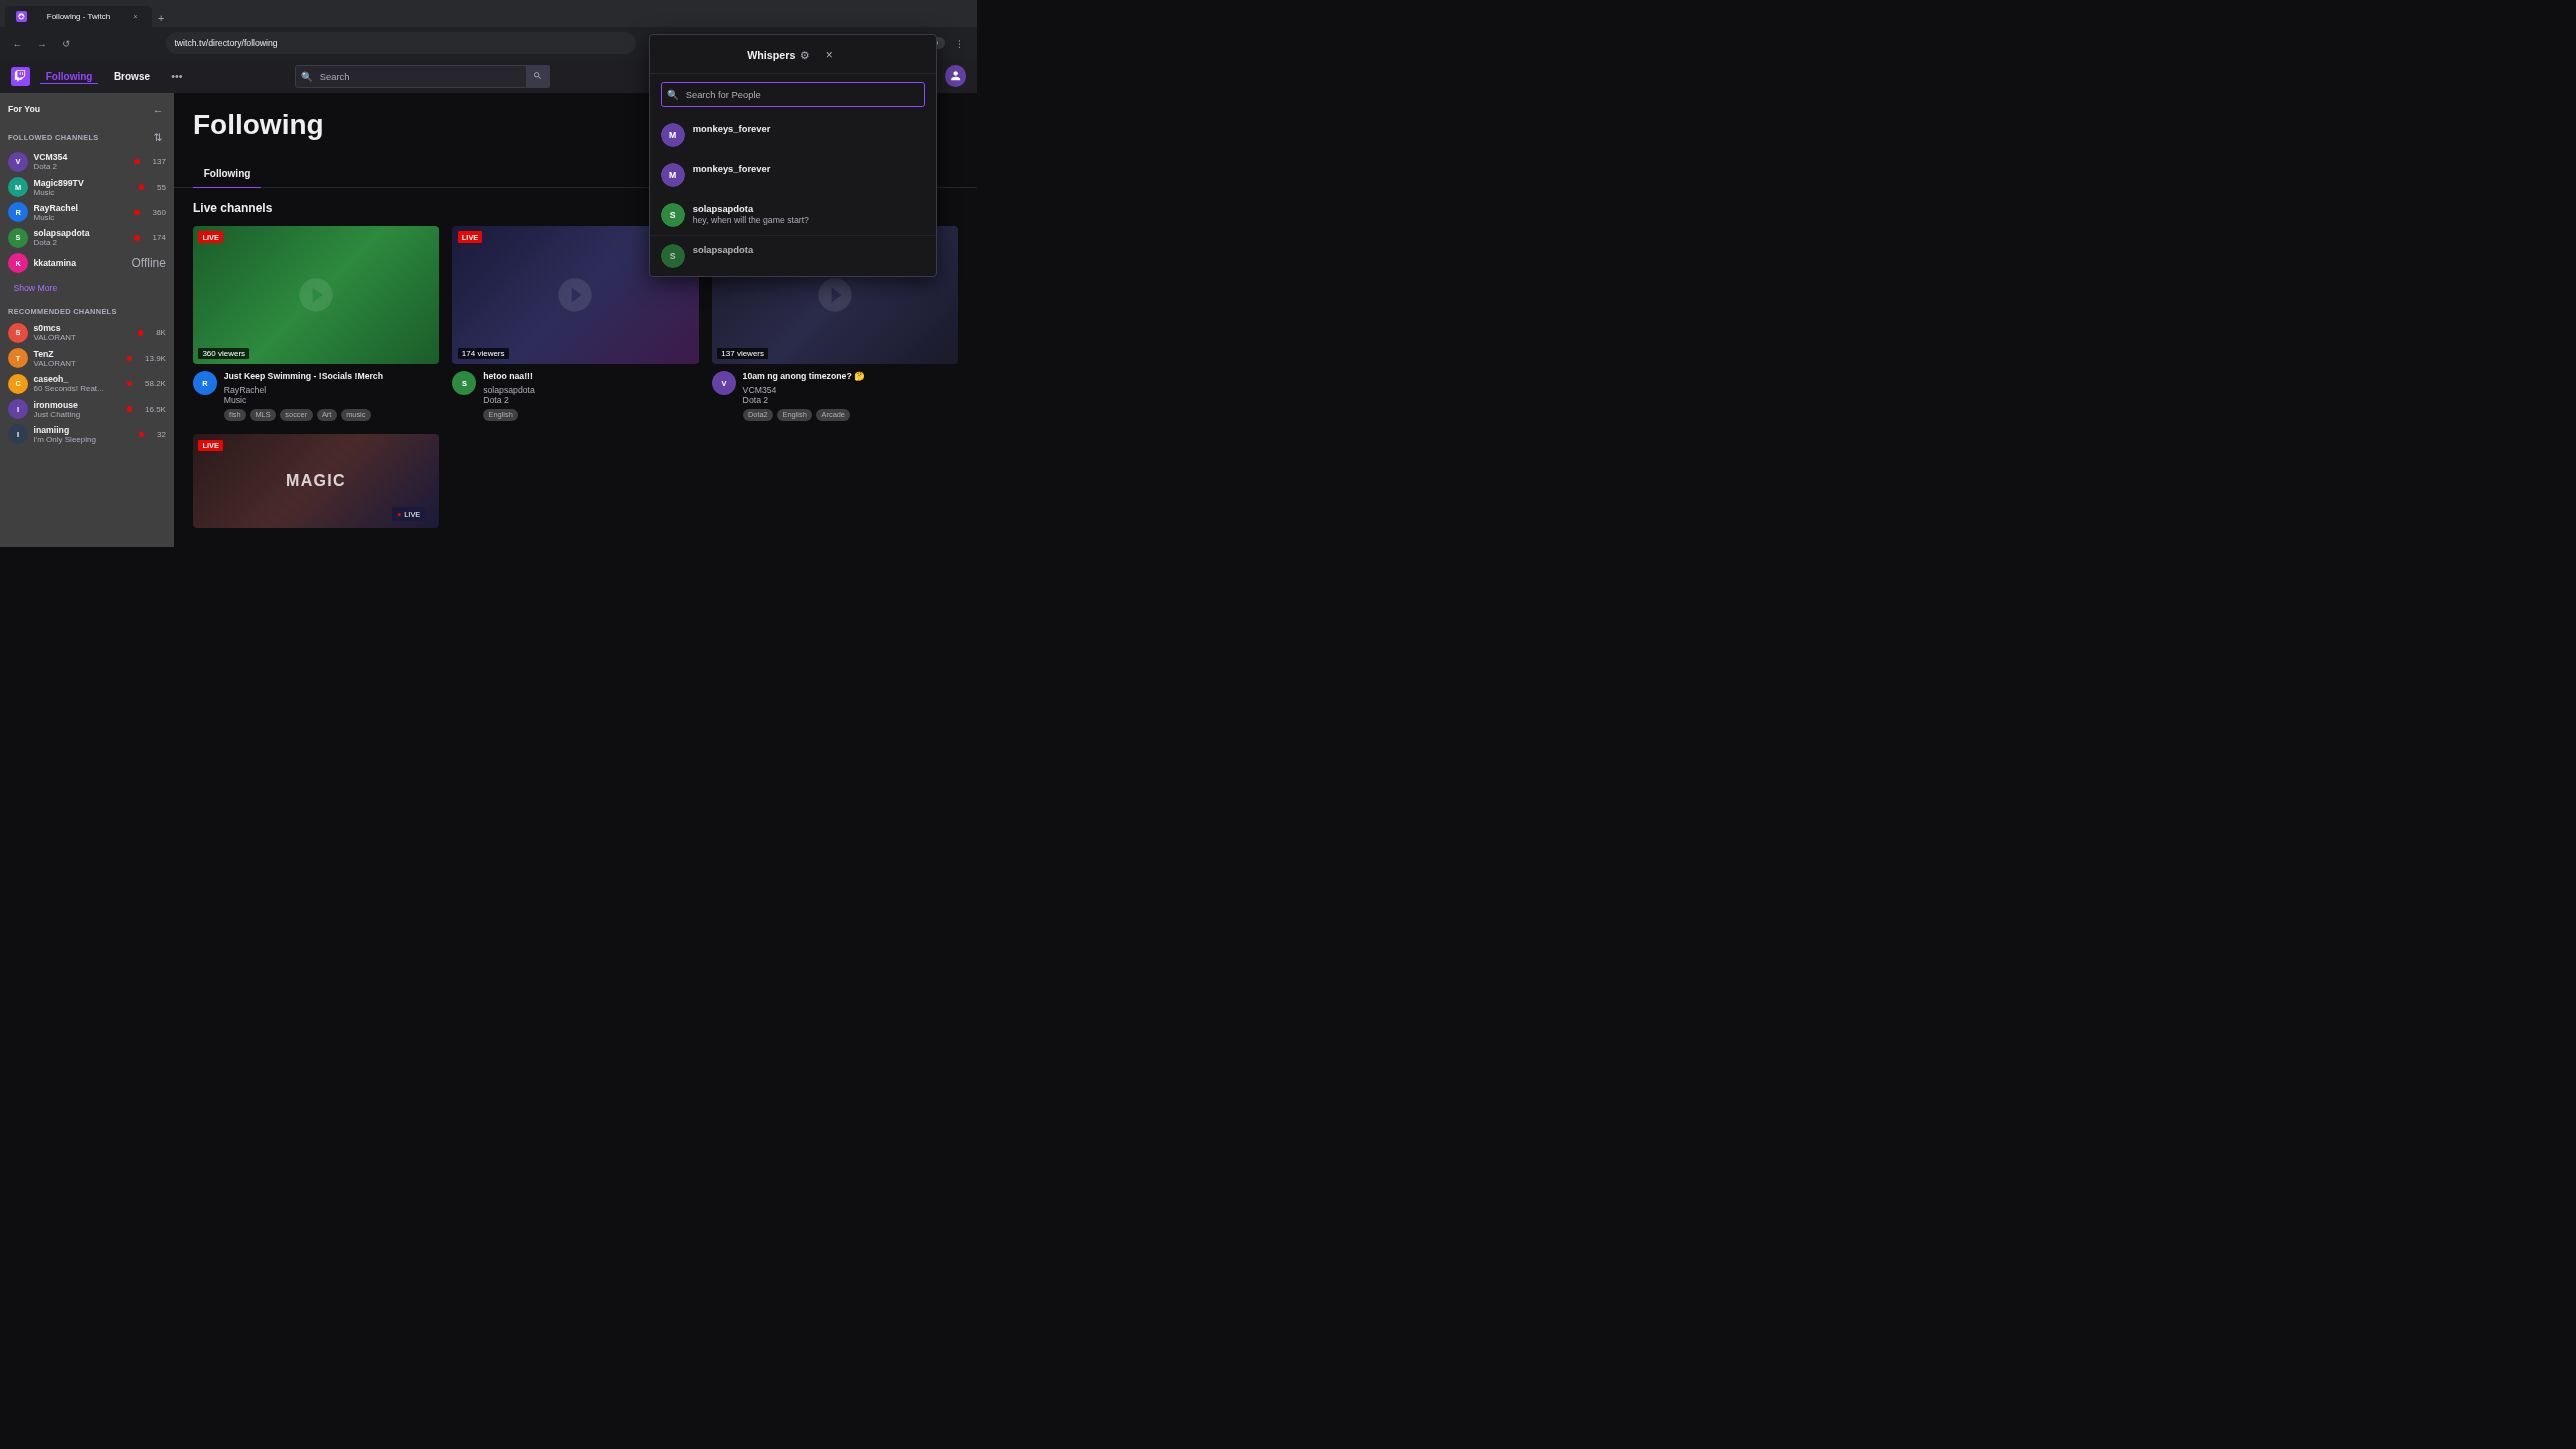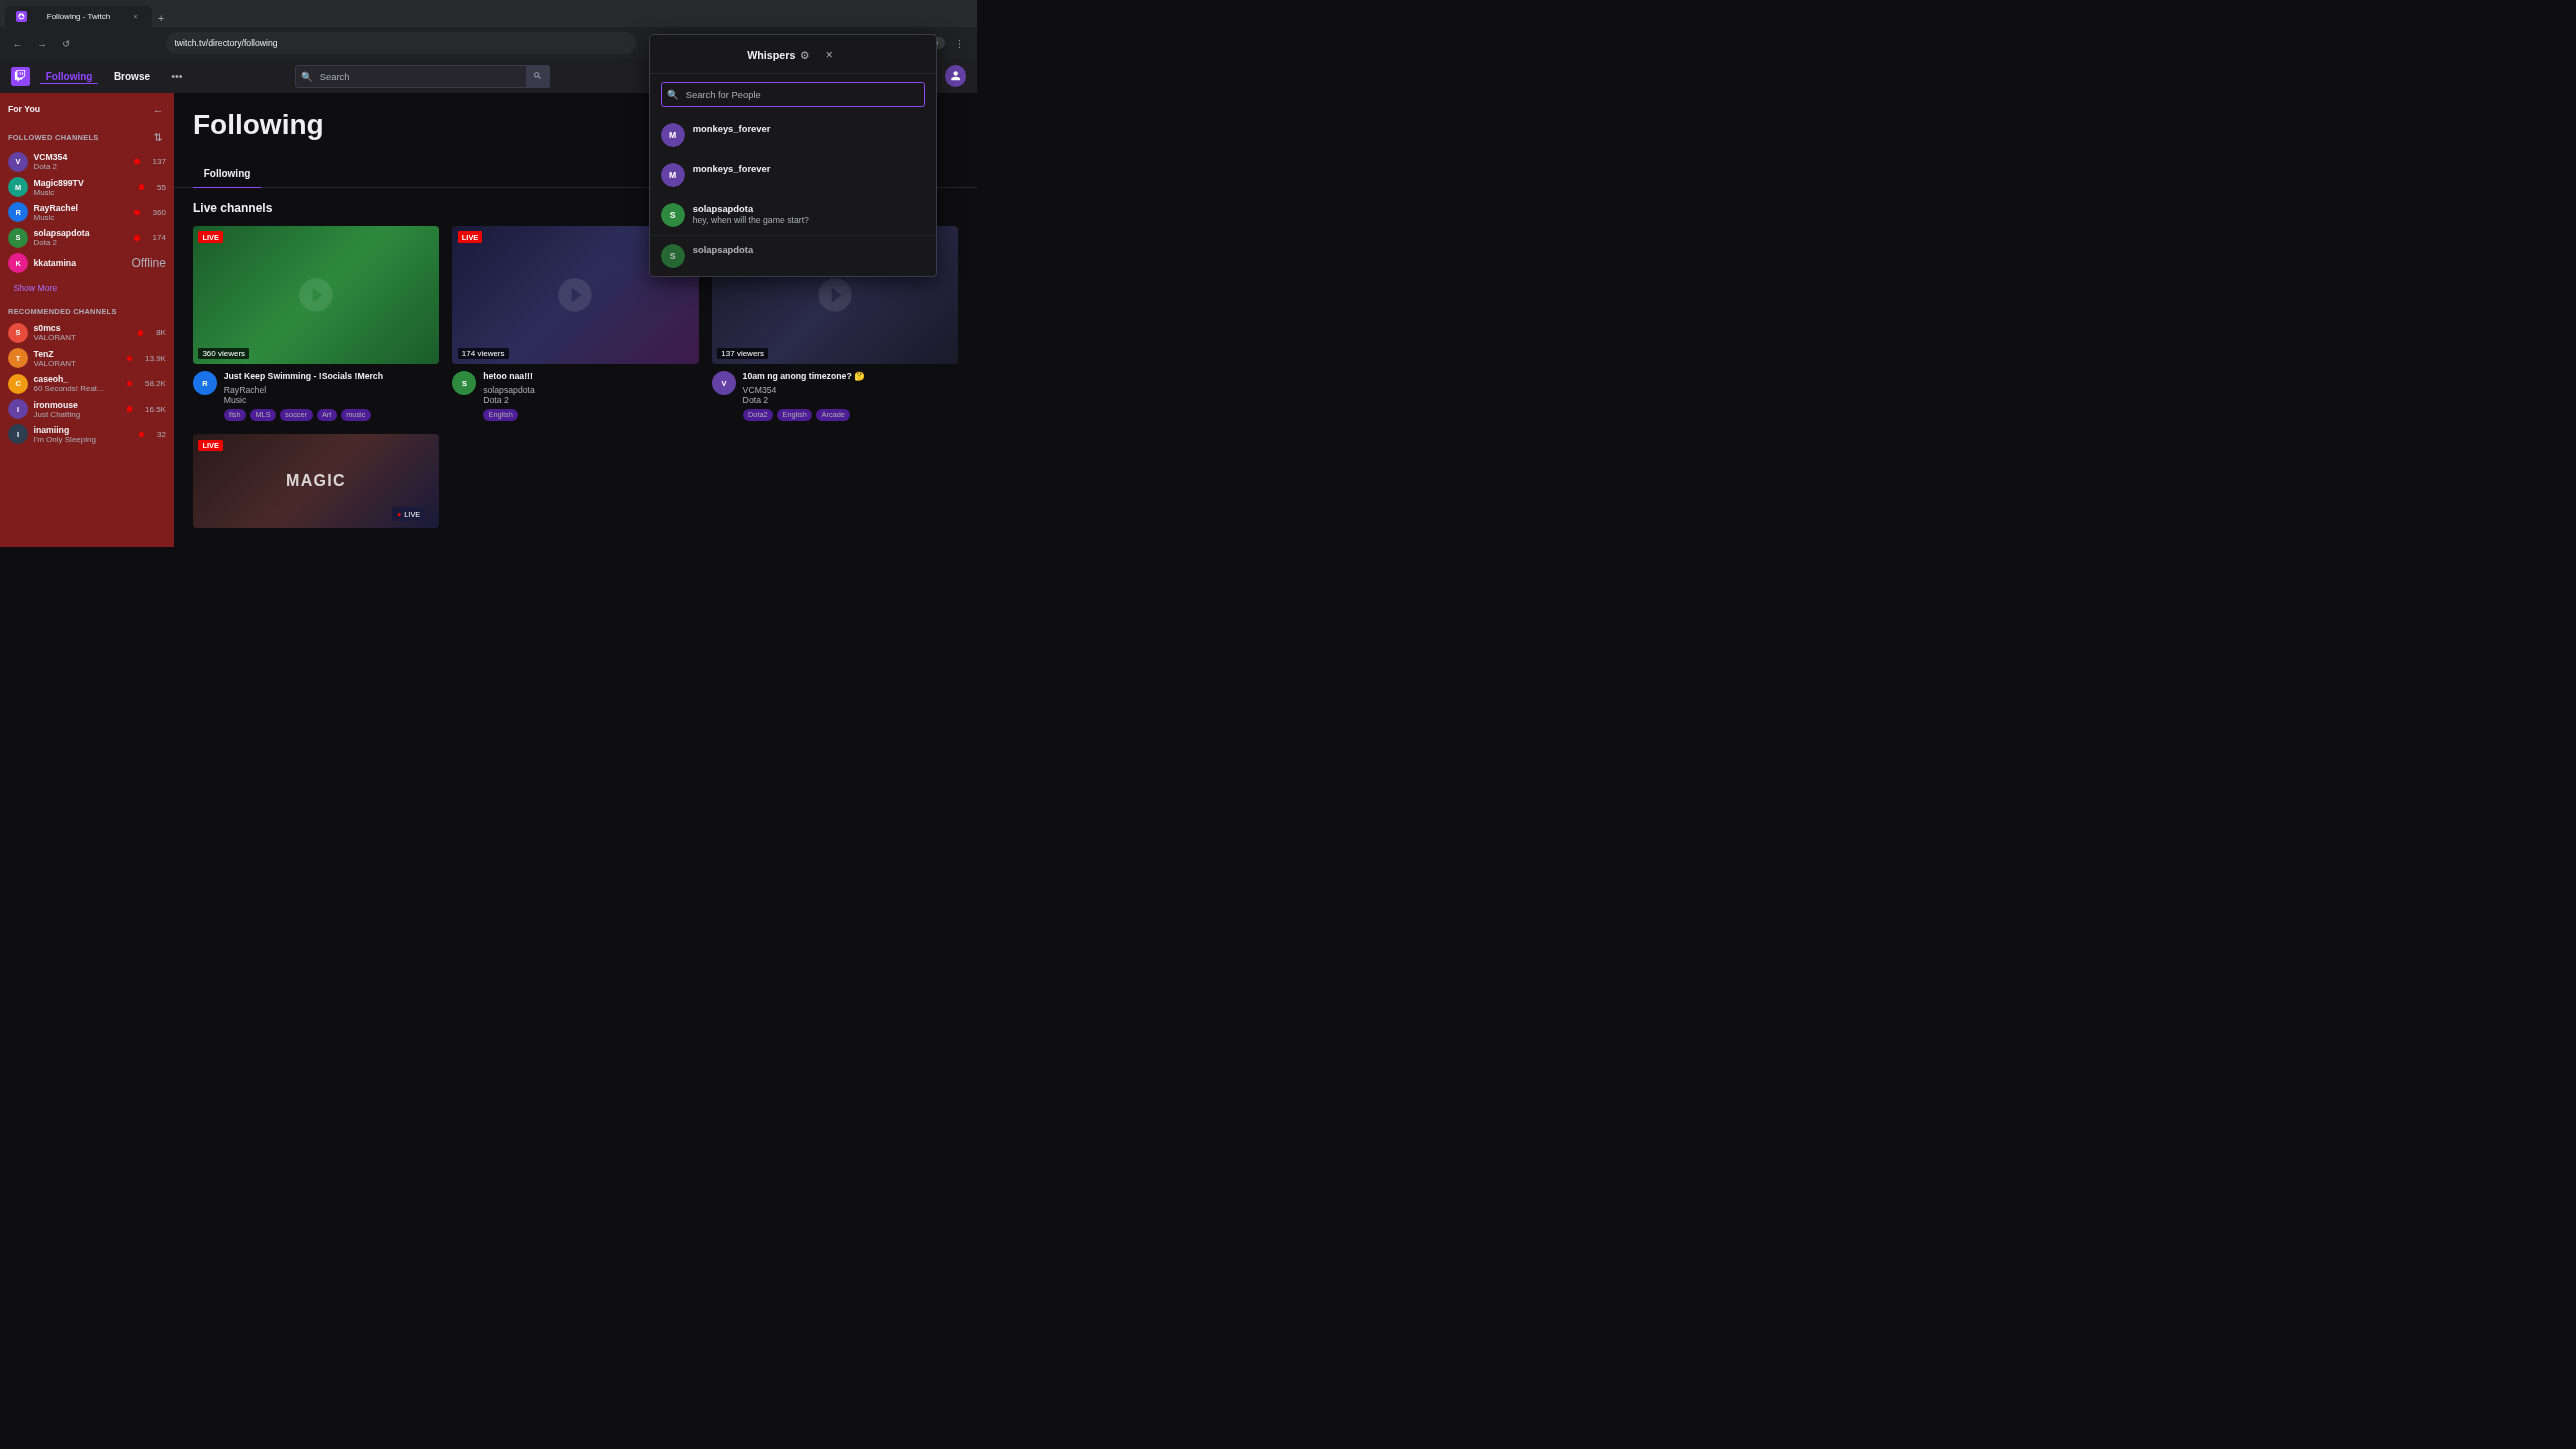--- a/index.html
+++ b/index.html
@@ -38,21 +38,21 @@
     .search-btn { position: absolute; right: 0; top: 0; height: 100%; width: 24px; background: #3a3a4a; border: none; border-radius: 0 2.7px 2.7px 0; color: #adadb8; cursor: pointer; display: flex; align-items: center; justify-content: center; }
     .nav-right { display: flex; align-items: center; gap: 8px; margin-left: auto; }
     .nav-icon-btn { width: 21.5px; height: 21.5px; display: flex; align-items: center; justify-content: center; color: #adadb8; cursor: pointer; font-size: 12px; }
     .get-ad-free-btn { background: transparent; border: 0.7px solid #adadb8; border-radius: 2.7px; padding: 2.7px 8px; font-size: 8.7px; color: #efeff1; cursor: pointer; display: flex; align-items: center; gap: 4px; }
     .user-avatar { width: 21.5px; height: 21.5px; border-radius: 50%; background: #9147ff; cursor: pointer; overflow: hidden; display: flex; align-items: center; justify-content: center; }
 
     
     .main-layout { display: flex; flex: 1; overflow: hidden; }
 
     
-    .sidebar { width: 174px; background: #7f1d1d; overflow-y: auto; flex-shrink: 0; padding-bottom: 13.4px; }
+    .sidebar { width: 174px; background: #404040; overflow-y: auto; flex-shrink: 0; padding-bottom: 13.4px; }
     .sidebar::-webkit-scrollbar { width: 4px; }
     .sidebar::-webkit-scrollbar-track { background: transparent; }
     .sidebar::-webkit-scrollbar-thumb { background: #3a3a4a; border-radius: 2px; }
 
     .sidebar-section-header { display: flex; align-items: center; justify-content: space-between; padding: 8px 8px 4px; }
     .sidebar-section-title { font-size: 7.4px; font-weight: 700; color: #adadb8; text-transform: uppercase; letter-spacing: 0.3px; }
     .sidebar-section-actions { display: flex; gap: 2.7px; }
     .sidebar-icon-btn { width: 16px; height: 16px; display: flex; align-items: center; justify-content: center; color: #adadb8; cursor: pointer; border-radius: 2.7px; }
     .for-you-label { font-size: 9.4px; font-weight: 600; color: #efeff1; }
 
@@ -89,21 +89,21 @@
     .thumbnail-inner { position: absolute; inset: 0; display: flex; align-items: center; justify-content: center; }
     .live-badge { position: absolute; top: 5.4px; left: 5.4px; background: #eb0400; color: white; font-size: 7.4px; font-weight: 700; padding: 1.3px 4px; border-radius: 1.3px; }
     .viewer-count { position: absolute; bottom: 5.4px; left: 5.4px; background: rgba(0,0,0,0.7); color: white; font-size: 8px; padding: 1.3px 4px; border-radius: 1.3px; }
     .stream-info { display: flex; gap: 6.7px; margin-top: 6.7px; }
     .streamer-avatar-small { width: 24px; height: 24px; border-radius: 50%; flex-shrink: 0; }
     .stream-meta { flex: 1; }
     .stream-title { font-size: 8.7px; font-weight: 600; color: #efeff1; line-height: 1.3; margin-bottom: 2.7px; display: -webkit-box; -webkit-line-clamp: 2; -webkit-box-orient: vertical; overflow: hidden; }
     .stream-streamer { font-size: 8.7px; color: #adadb8; }
     .stream-game { font-size: 8.7px; color: #adadb8; }
     .stream-tags { display: flex; flex-wrap: wrap; gap: 4px; margin-top: 4px; }
-    .tag { background: #4c1d95; color: #adadb8; font-size: 7.4px; padding: 1.3px 5.4px; border-radius: 8px; cursor: pointer; }
+    .tag { background: #404040; color: #adadb8; font-size: 7.4px; padding: 1.3px 5.4px; border-radius: 8px; cursor: pointer; }
 
     
     .thumb-aquarium { background: linear-gradient(135deg, #1a5c2a 0%, #2d8a3e 50%, #1a5c2a 100%); }
     .thumb-dota { background: linear-gradient(135deg, #1a1a3a 0%, #2d2d5a 50%, #3d1a4a 100%); }
     .thumb-gaming { background: linear-gradient(135deg, #1a1a2a 0%, #2a2a4a 50%, #1a1a2a 100%); }
     .thumb-magic { background: linear-gradient(135deg, #2a1a1a 0%, #4a2a2a 50%, #1a1a3a 100%); }
 
     
     .whispers-overlay { position: absolute; top: 34px; right: 40px; z-index: 1000; }
     .whispers-panel { background: #18181b; border: 0.7px solid #3a3a4a; border-radius: 4px; width: 288px; box-shadow: 0 5.4px 21.5px rgba(0,0,0,0.6); }

